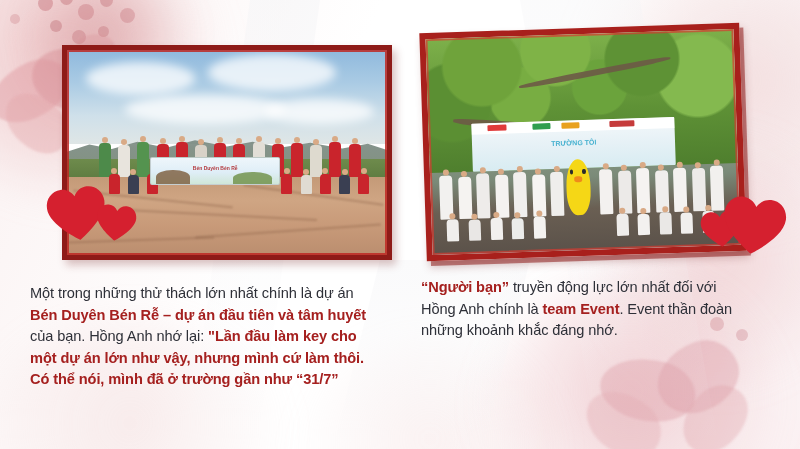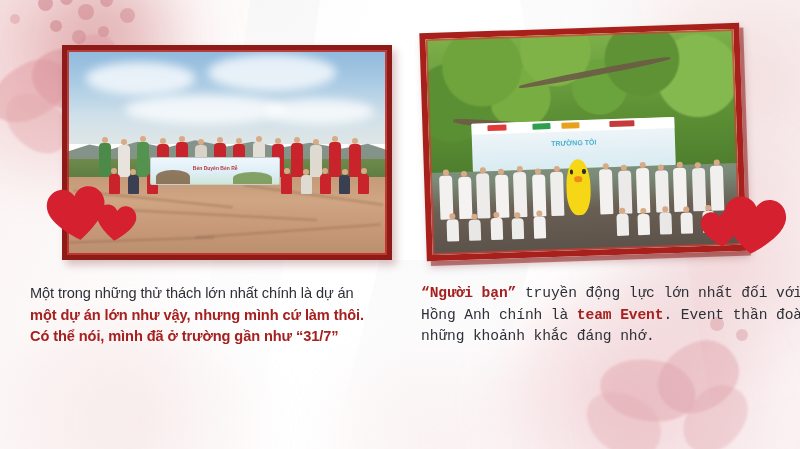--- a/index.html
+++ b/index.html
@@ -277,21 +277,21 @@
     line-height: 21.5px;
     color: #2e3038;
     letter-spacing: -0.1px;
   }
   .col .ln { white-space: nowrap; display: block; }
   .hl {
     color: #a5201f;
     font-weight: bold;
   }
   #col-left  { left: 30px; top: 283px; width: 380px; }
-  #col-right { left: 421px; top: 283px; width: 370px; font-family: Liberation Mono, monospace; }
+  #col-right { left: 421px; top: 277px; width: 370px; }
 </style>
 </head>
 <body>
 
 <div id="slide">
 
   <div class="bg-base"></div>
 
   <div class="wash wash-tl"></div>
   <div class="wash wash-tl2"></div>
@@ -549,20 +549,22 @@
     </svg>
   </div>
   <div class="heart" style="left:721px;top:196px;transform:rotate(7deg);">
     <svg width="66" height="60" viewBox="0 0 32 29" aria-hidden="true">
       <path d="M16 28C16 28 1 18.5 1 9.6 1 4.6 4.7 1 9.2 1c3 0 5.4 1.7 6.8 4.2C17.4 2.7 19.8 1 22.8 1 27.3 1 31 4.6 31 9.6 31 18.5 16 28 16 28Z" fill="#d5202f"></path>
     </svg>
   </div>
 
   <div id="col-left" class="col">
       <span class="ln"><span>Một trong những thử thách lớn nhất chính là dự án</span></span>
+      <span class="ln"><span class="hl">Bén Duyên Bén Rễ – dự án đầu tiên và tâm huyết</span></span>
+      <span class="ln"><span>của bạn. Hồng Anh nhớ lại: </span><span class="hl">"Lần đầu làm key cho</span></span>
       <span class="ln"><span class="hl">một dự án lớn như vậy, nhưng mình cứ làm thôi.</span></span>
       <span class="ln"><span class="hl">Có thể nói, mình đã ở trường gần như “31/7”</span></span>
     </div>
 
   <div id="col-right" class="col">
       <span class="ln"><span class="hl">“Người bạn”</span><span> truyền động lực lớn nhất đối với</span></span>
       <span class="ln"><span>Hồng Anh chính là </span><span class="hl">team Event</span><span>. Event thần đoàn</span></span>
       <span class="ln"><span>những khoảnh khắc đáng nhớ.</span></span>
     </div>
 

